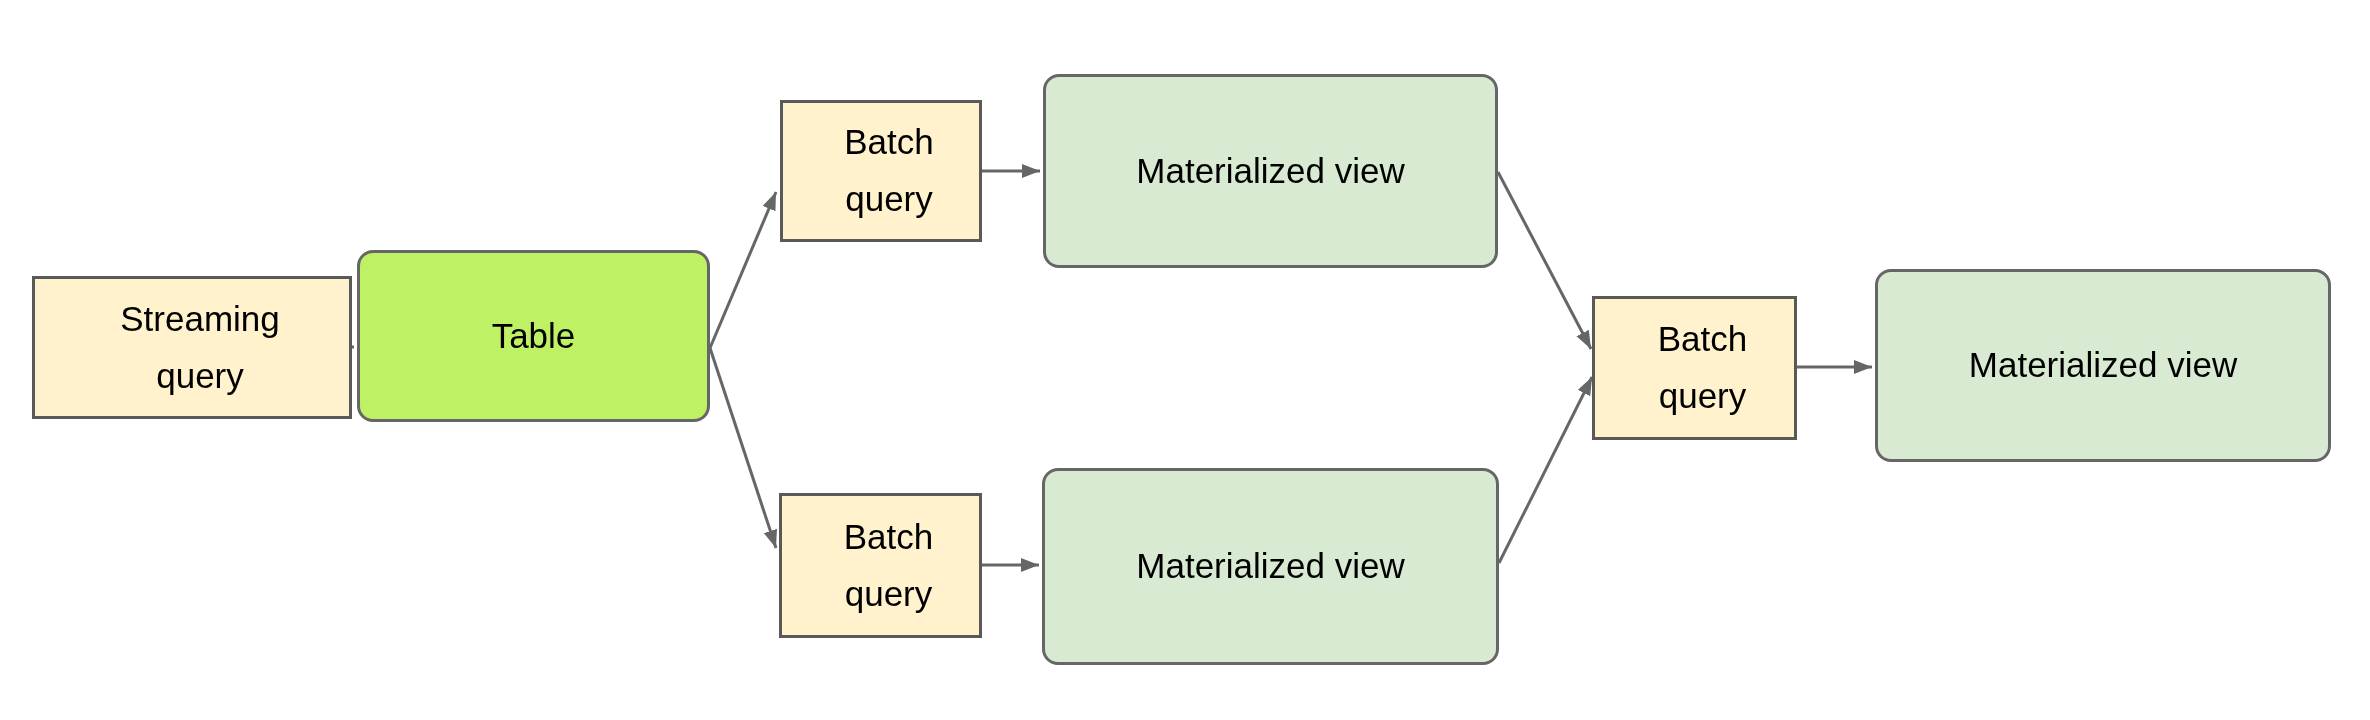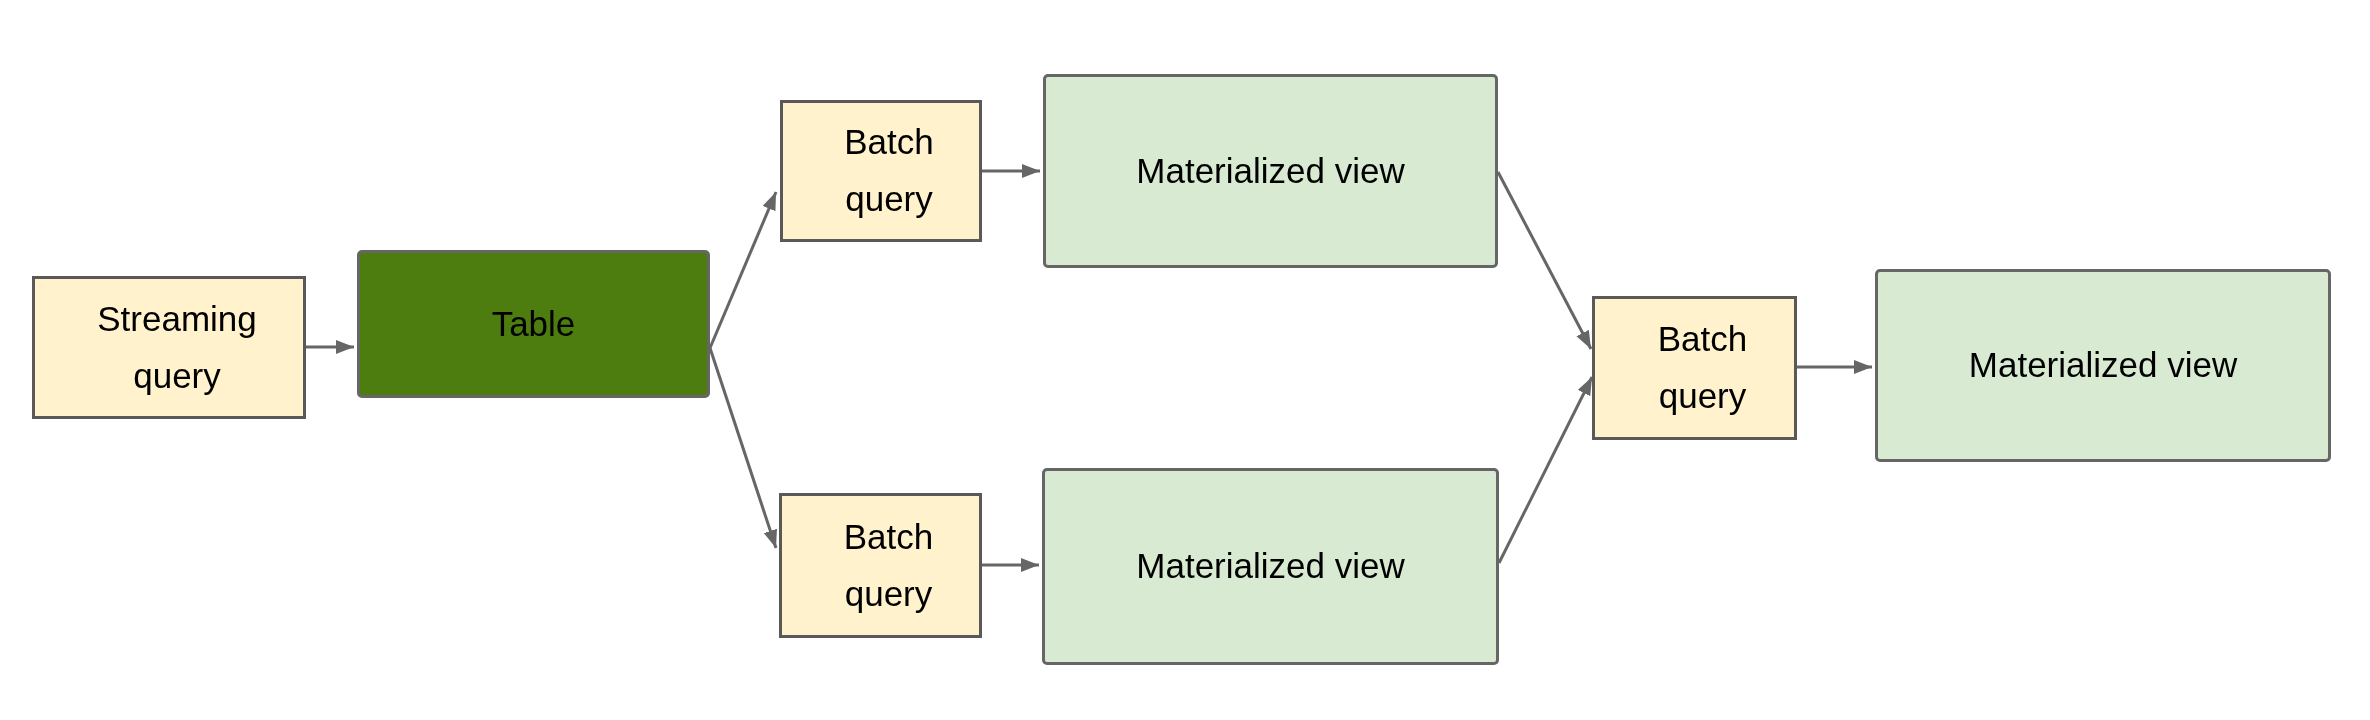--- a/index.html
+++ b/index.html
@@ -33,21 +33,21 @@
     border: 3px solid #595959;
   }
   .node span {
     white-space: pre-line;
   }
   .node.query {
     border-radius: 0;
     padding-left: 16px;
   }
   .node.view {
-    border-radius: 5px;
+    border-radius: 16px;
   }
 </style>
 </head>
 <body>
 
 <div class="canvas" id="diagram-canvas" style="background: rgb(255, 255, 255);">
   <svg class="edge-layer" width="2370" height="720" viewBox="0 0 2370 720" xmlns="http://www.w3.org/2000/svg">
     <defs>
       <marker id="arrowhead" markerUnits="userSpaceOnUse" markerWidth="20" markerHeight="16" refX="18" refY="7" orient="auto">
         <path id="arrowhead-path" d="M0,0 L18,7 L0,14 Z" fill="#666666"></path>
@@ -58,25 +58,25 @@
         <line x1="710" y1="348" x2="776" y2="192" stroke="#666666" stroke-width="3" marker-end="url(#arrowhead)"></line>
         <line x1="710" y1="348" x2="776" y2="548" stroke="#666666" stroke-width="3" marker-end="url(#arrowhead)"></line>
         <line x1="982" y1="171" x2="1040" y2="171" stroke="#666666" stroke-width="3" marker-end="url(#arrowhead)"></line>
         <line x1="982" y1="565" x2="1039" y2="565" stroke="#666666" stroke-width="3" marker-end="url(#arrowhead)"></line>
         <line x1="1498" y1="172" x2="1591" y2="349" stroke="#666666" stroke-width="3" marker-end="url(#arrowhead)"></line>
         <line x1="1499" y1="563" x2="1592" y2="377" stroke="#666666" stroke-width="3" marker-end="url(#arrowhead)"></line>
         <line x1="1797" y1="367" x2="1872" y2="367" stroke="#666666" stroke-width="3" marker-end="url(#arrowhead)"></line>
       </g>
   </svg>
   <div id="node-layer">
-      <div class="node query" style="left: 32px; top: 276px; width: 274px; height: 143px; background: rgb(255, 242, 204); border-color: rgb(89, 89, 89); color: rgb(0, 0, 0);">
+      <div class="node query" style="left: 32px; top: 276px; width: 320px; height: 143px; background: rgb(255, 242, 204); border-color: rgb(89, 89, 89); color: rgb(0, 0, 0);">
         <span>Streaming
 query</span>
       </div>
-      <div class="node view" style="left: 357px; top: 250px; width: 353px; height: 148px; background: #4d7c0f; border-color: rgb(102, 102, 102); color: rgb(0, 0, 0);">
+      <div class="node view" style="left: 357px; top: 250px; width: 353px; height: 172px; background: #bef264; border-color: rgb(102, 102, 102); color: rgb(0, 0, 0);">
         <span>Table</span>
       </div>
       <div class="node query" style="left: 780px; top: 100px; width: 202px; height: 142px; background: rgb(255, 242, 204); border-color: rgb(89, 89, 89); color: rgb(0, 0, 0);">
         <span>Batch
 query</span>
       </div>
       <div class="node view" style="left: 1043px; top: 74px; width: 455px; height: 194px; background: rgb(217, 234, 211); border-color: rgb(102, 102, 102); color: rgb(0, 0, 0);">
         <span>Materialized view</span>
       </div>
       <div class="node query" style="left: 779px; top: 493px; width: 203px; height: 145px; background: rgb(255, 242, 204); border-color: rgb(89, 89, 89); color: rgb(0, 0, 0);">

